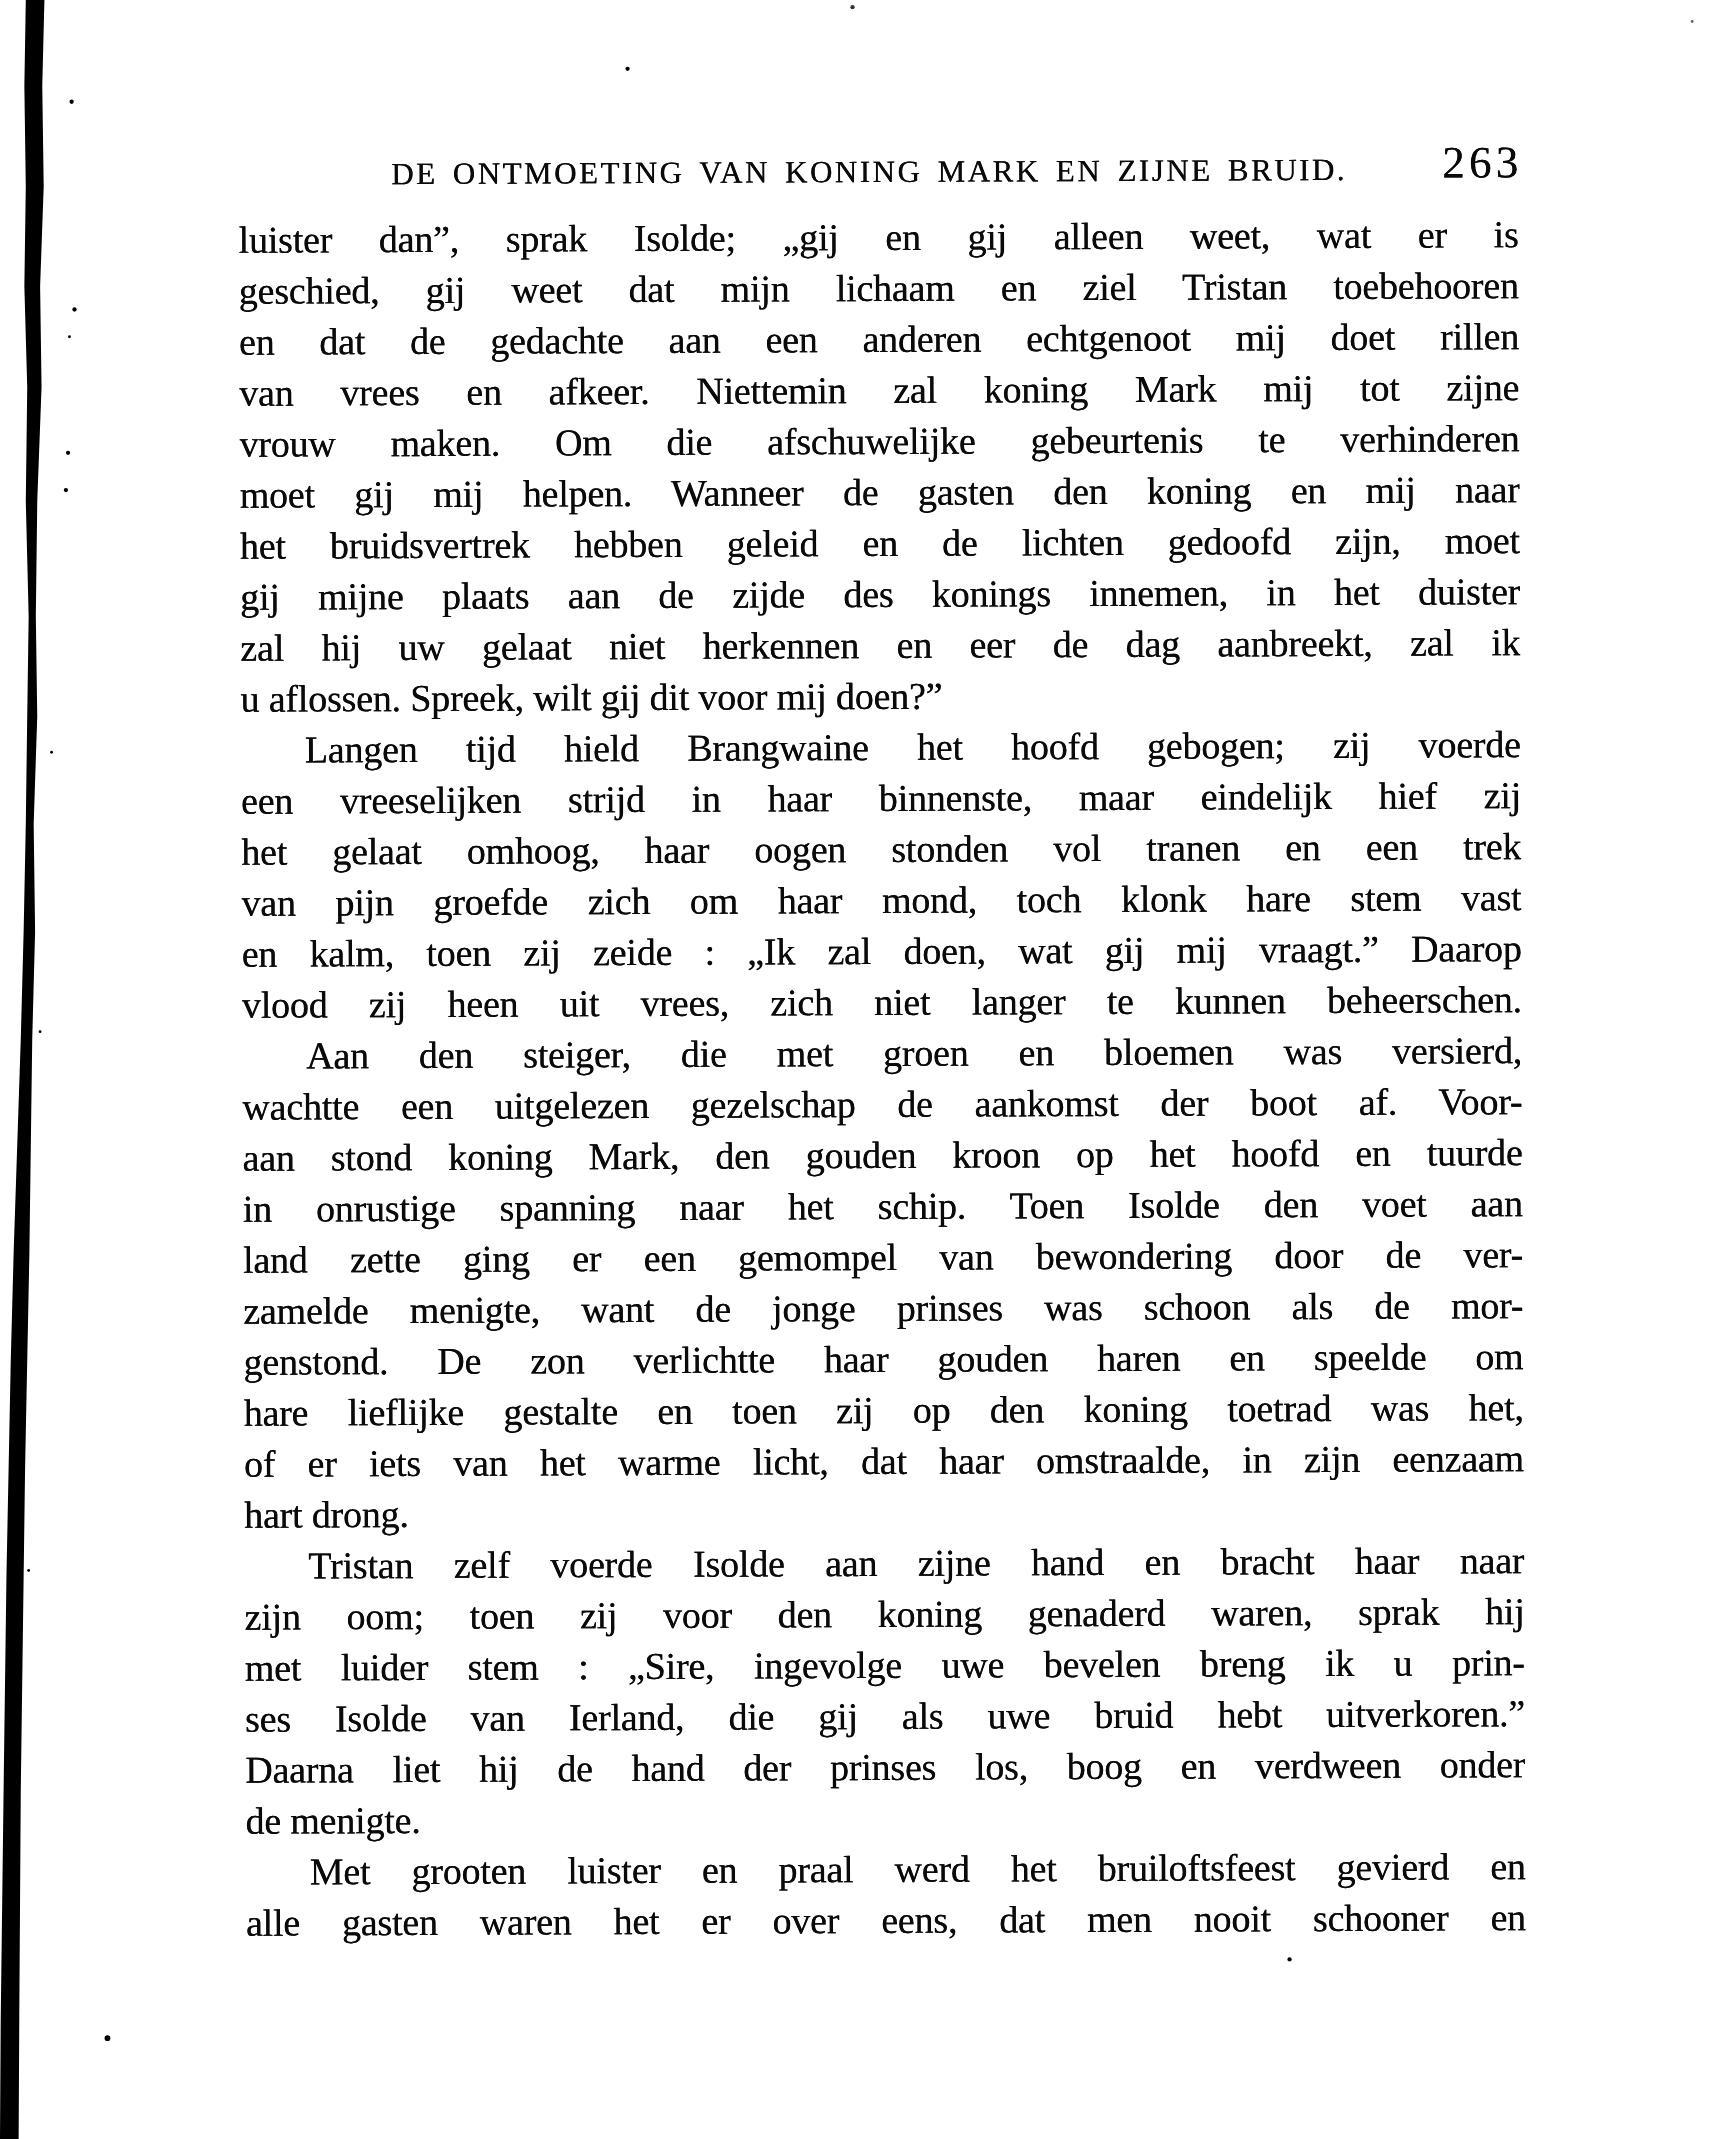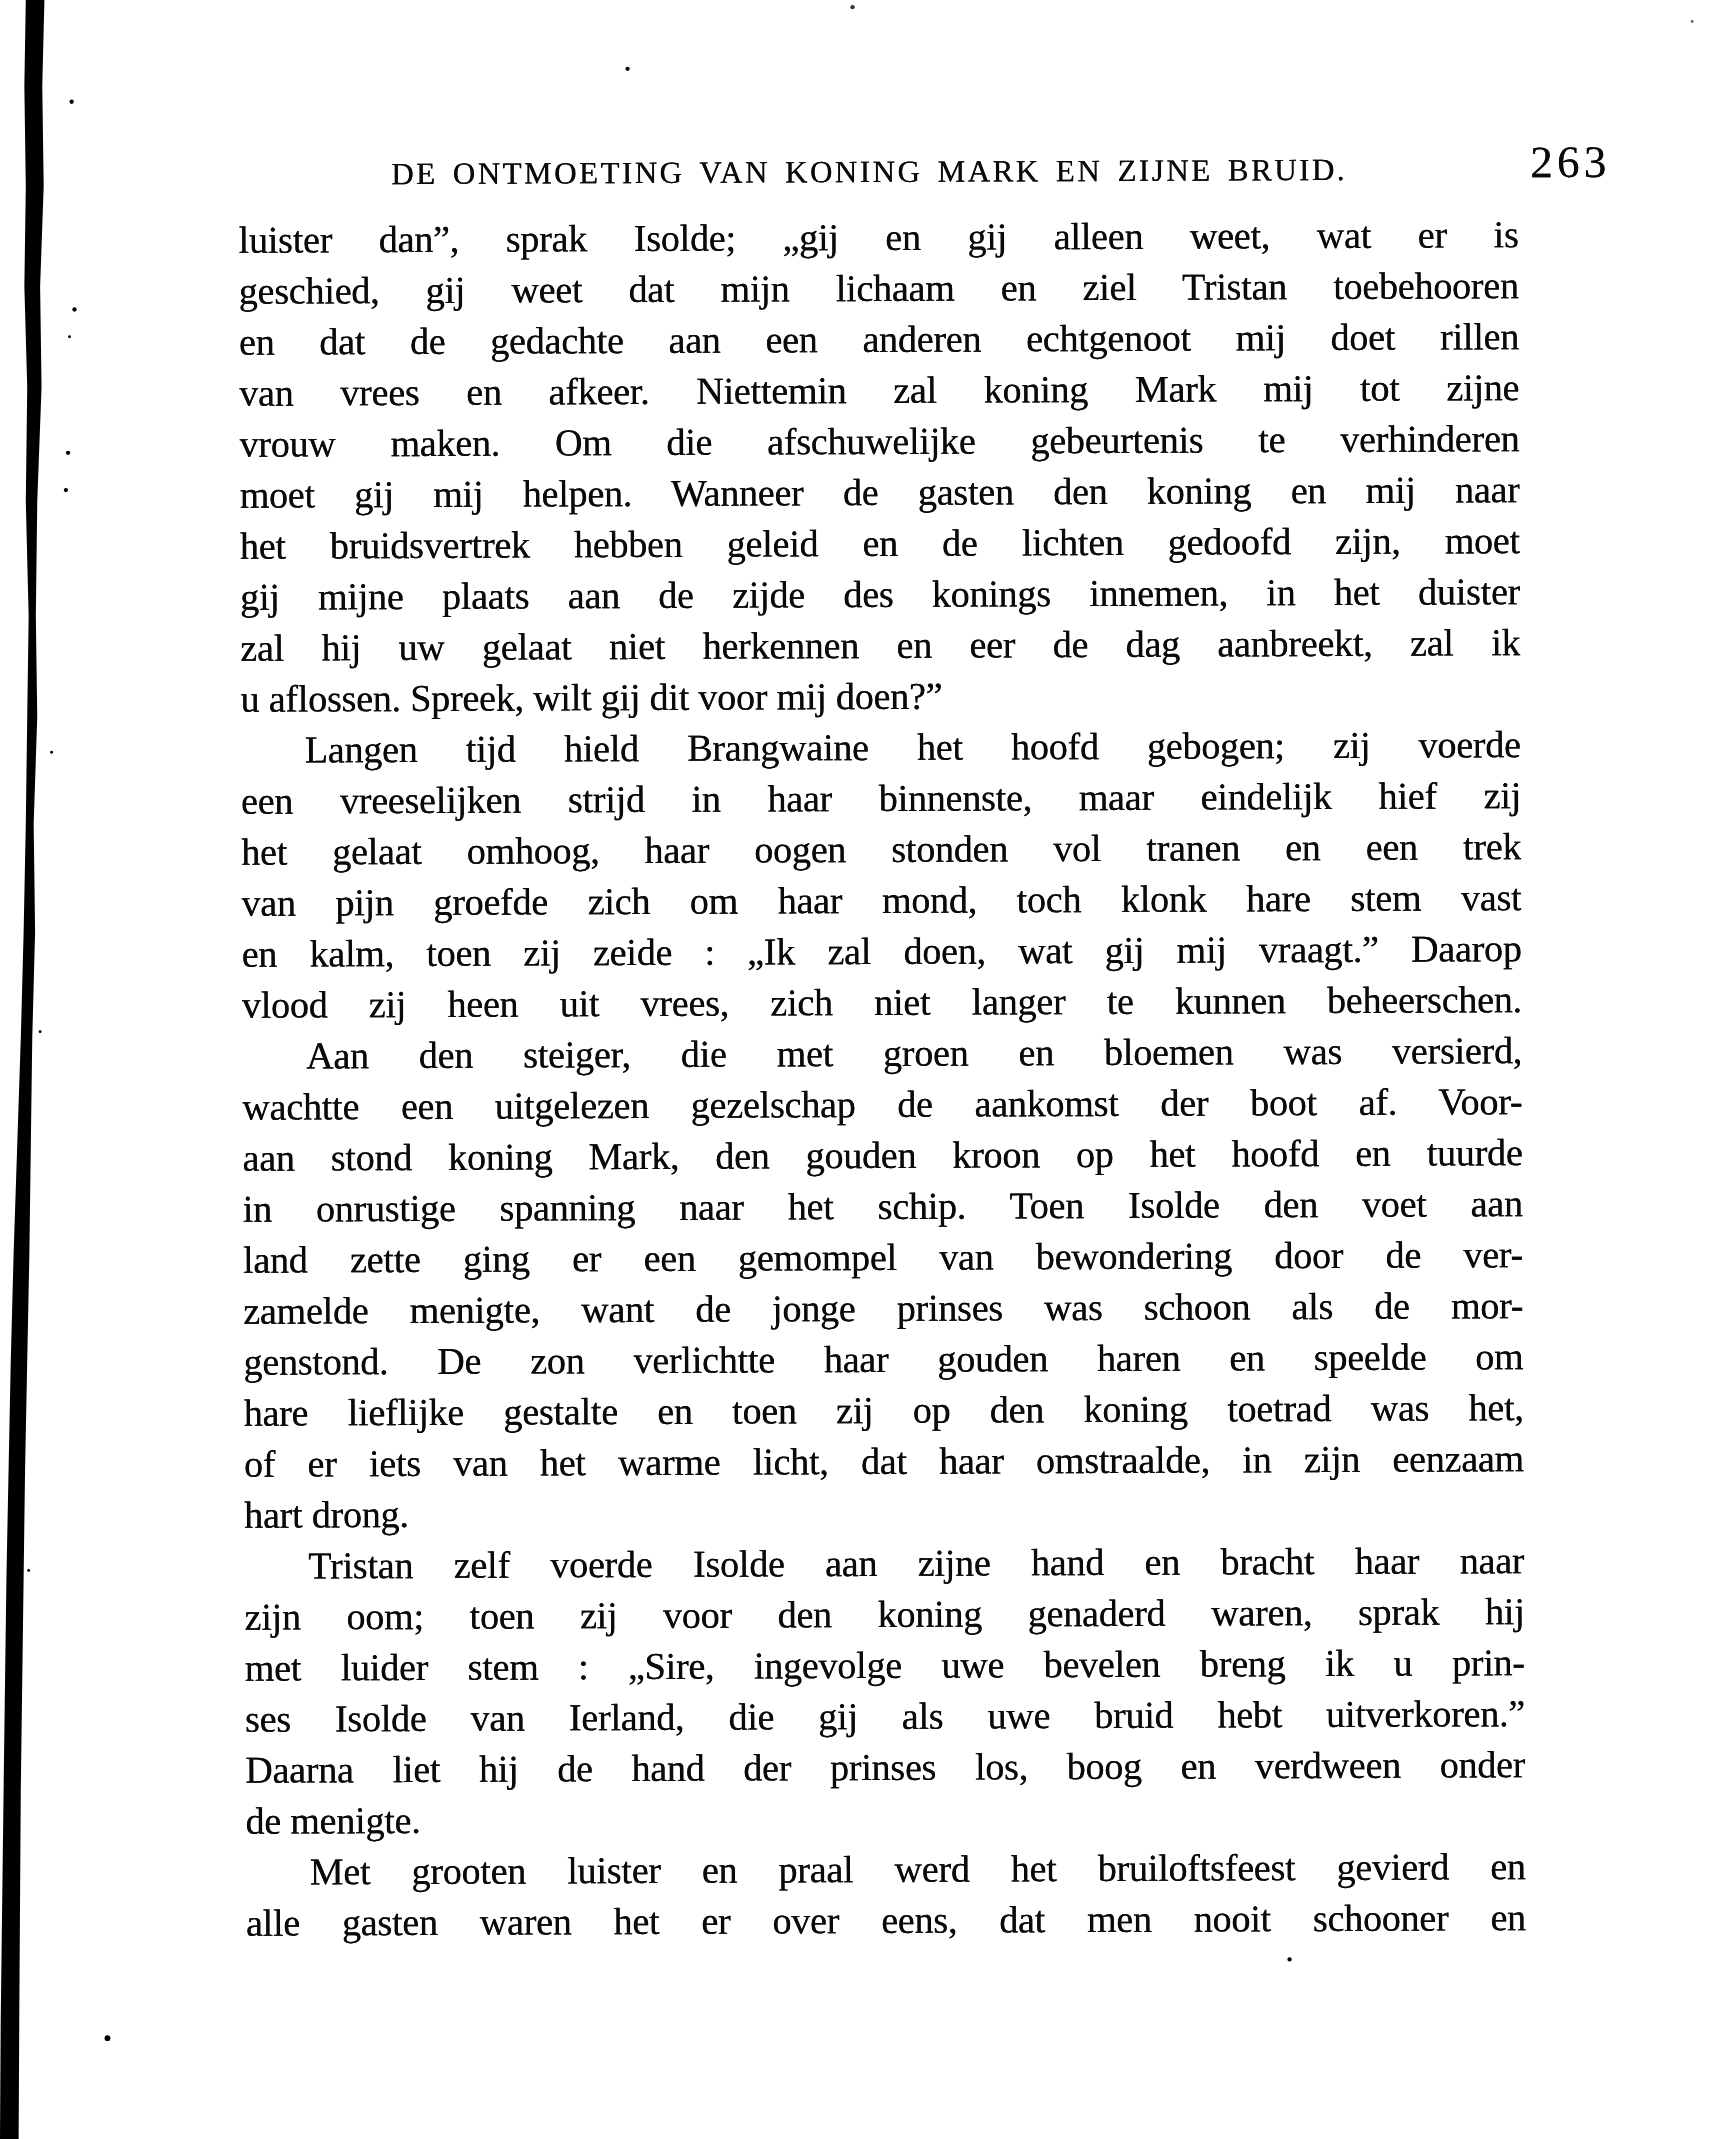--- a/index.html
+++ b/index.html
@@ -31,21 +31,21 @@
     position: absolute;
     left: 153px; top: 8.6px;
     font-size: 31px;
     letter-spacing: 2.5px;
     word-spacing: 5px;
     white-space: nowrap;
     text-shadow: 0.3px 0 currentColor;
   }
   .pageno {
     position: absolute;
-    left: 1292px; top: -5.7px;
+    left: 1204px; top: -5.7px;
     font-size: 45px;
     letter-spacing: 4.3px;
     text-shadow: 0.3px 0 currentColor;
   }
   .para { margin: 0; }
   .line {
     height: 51px;
     line-height: 51px;
     font-size: 38px;
     letter-spacing: -0.2px;

